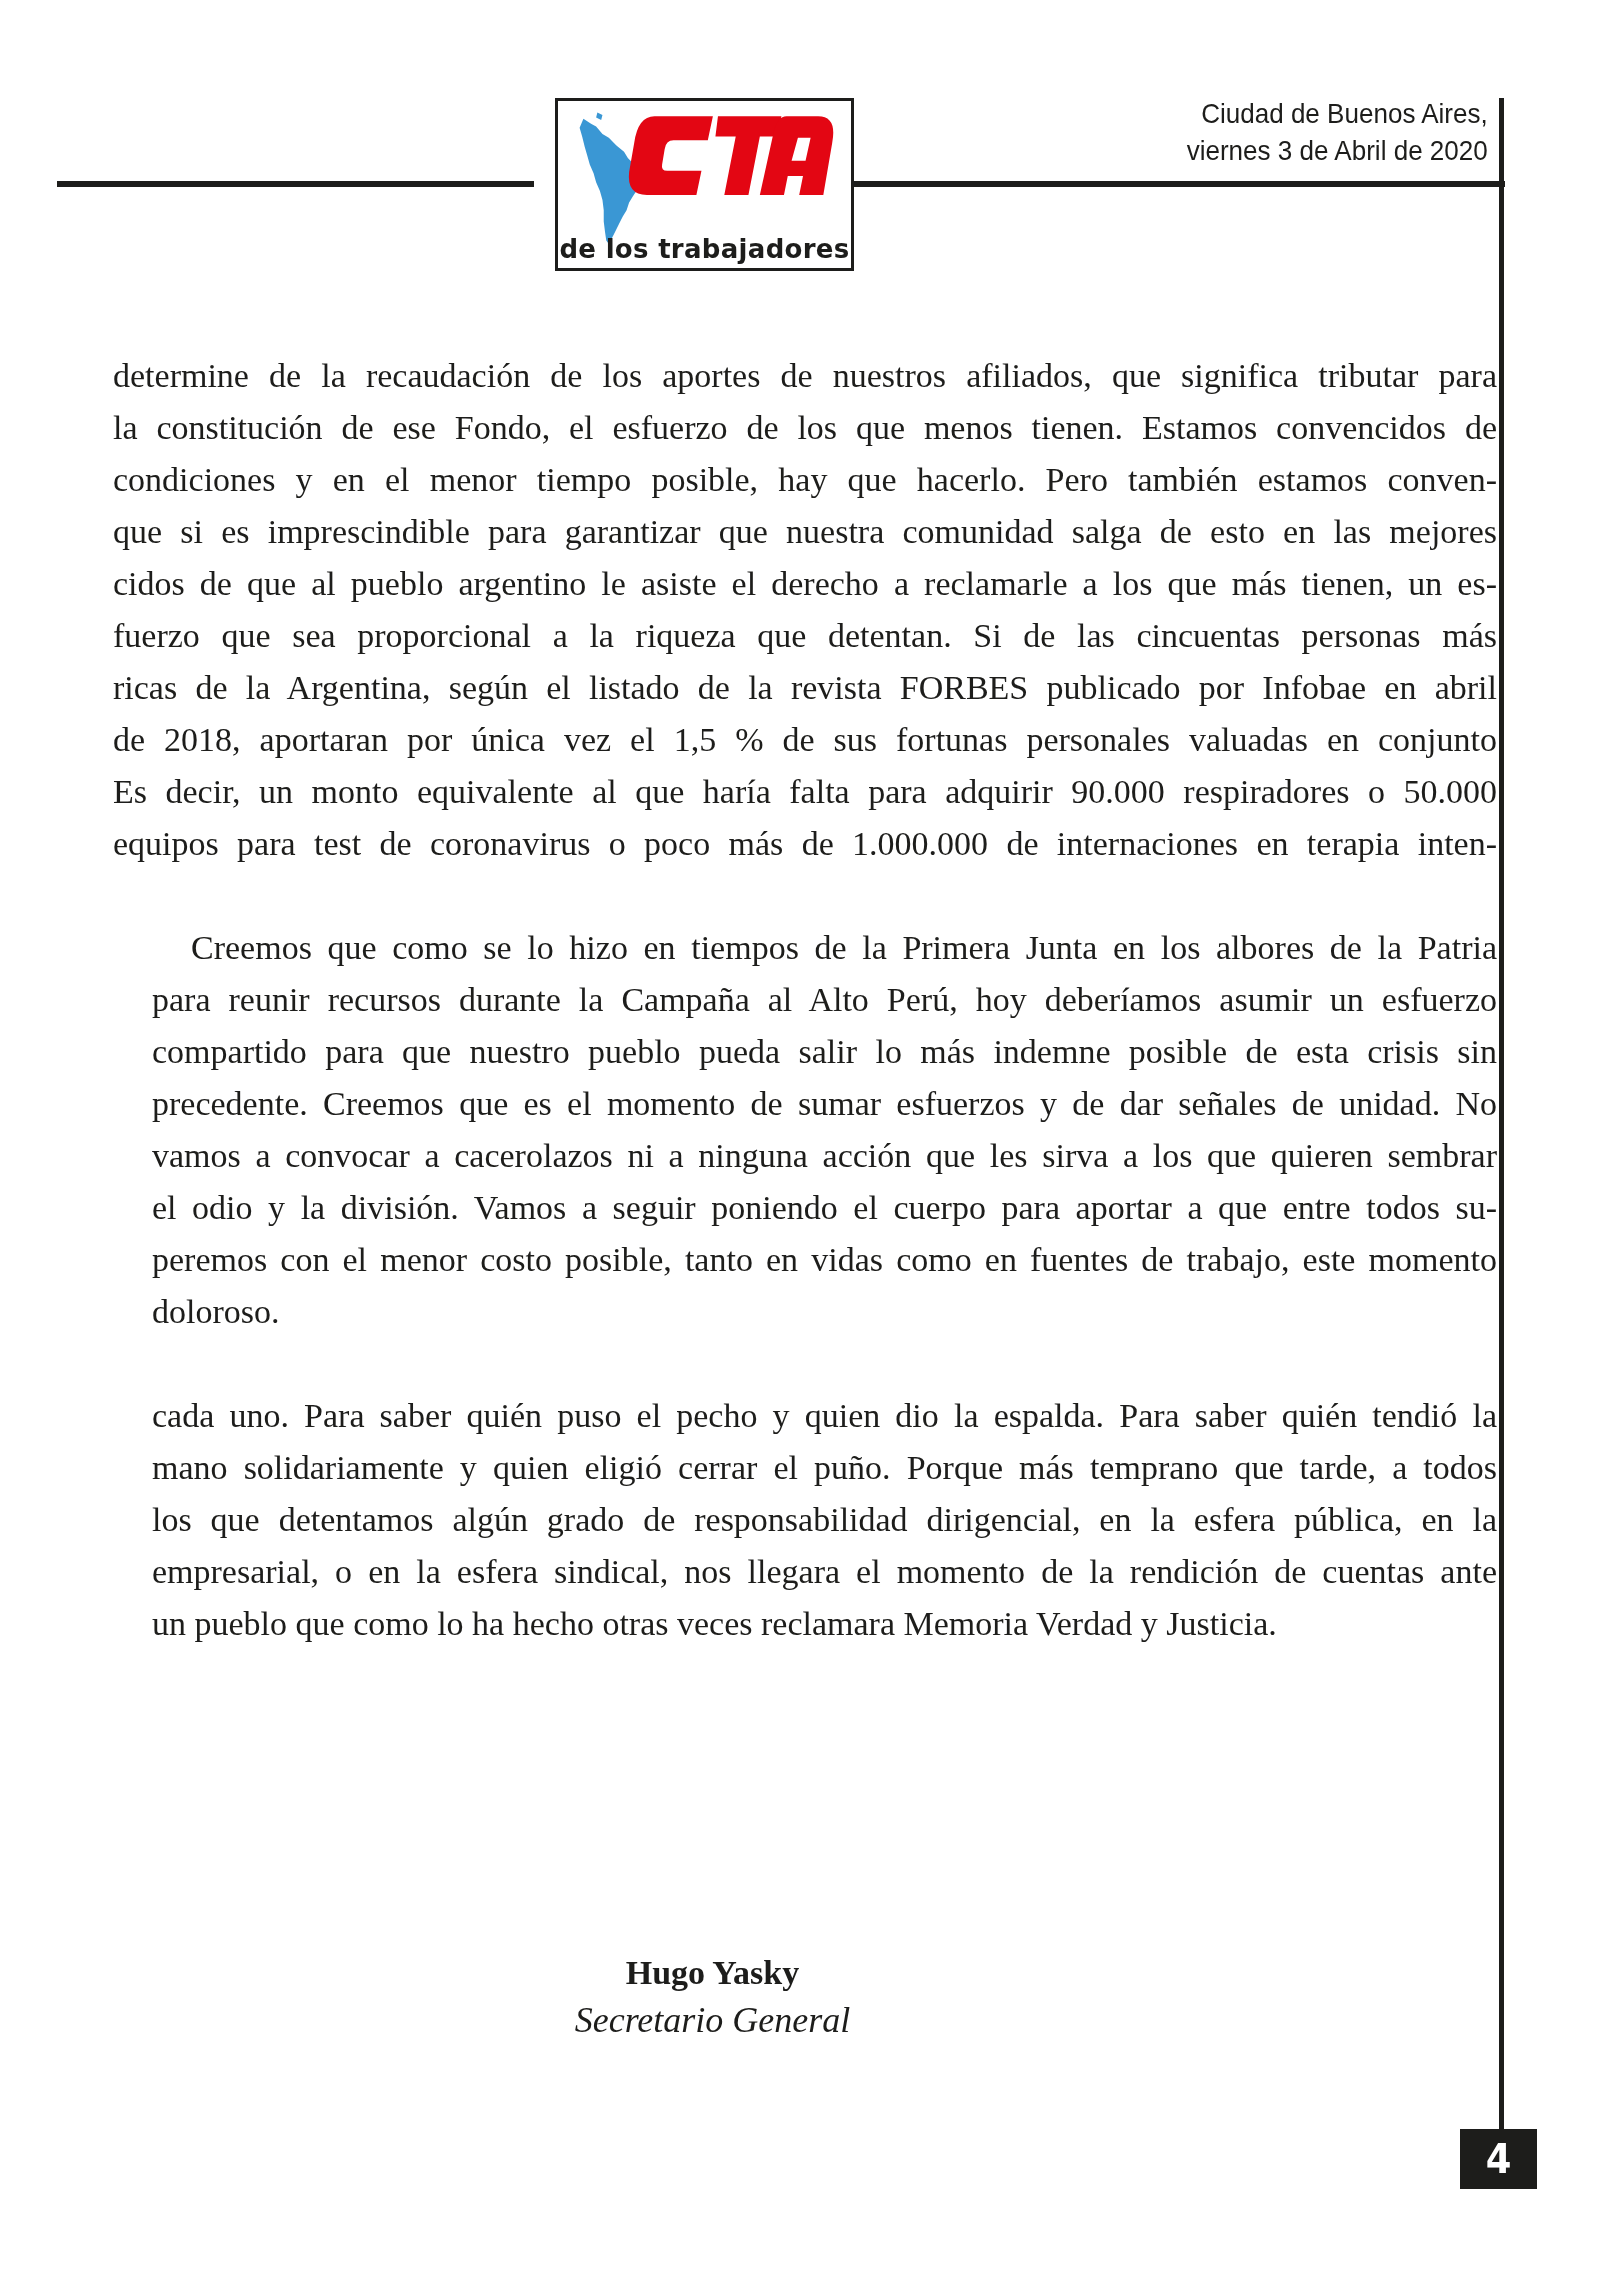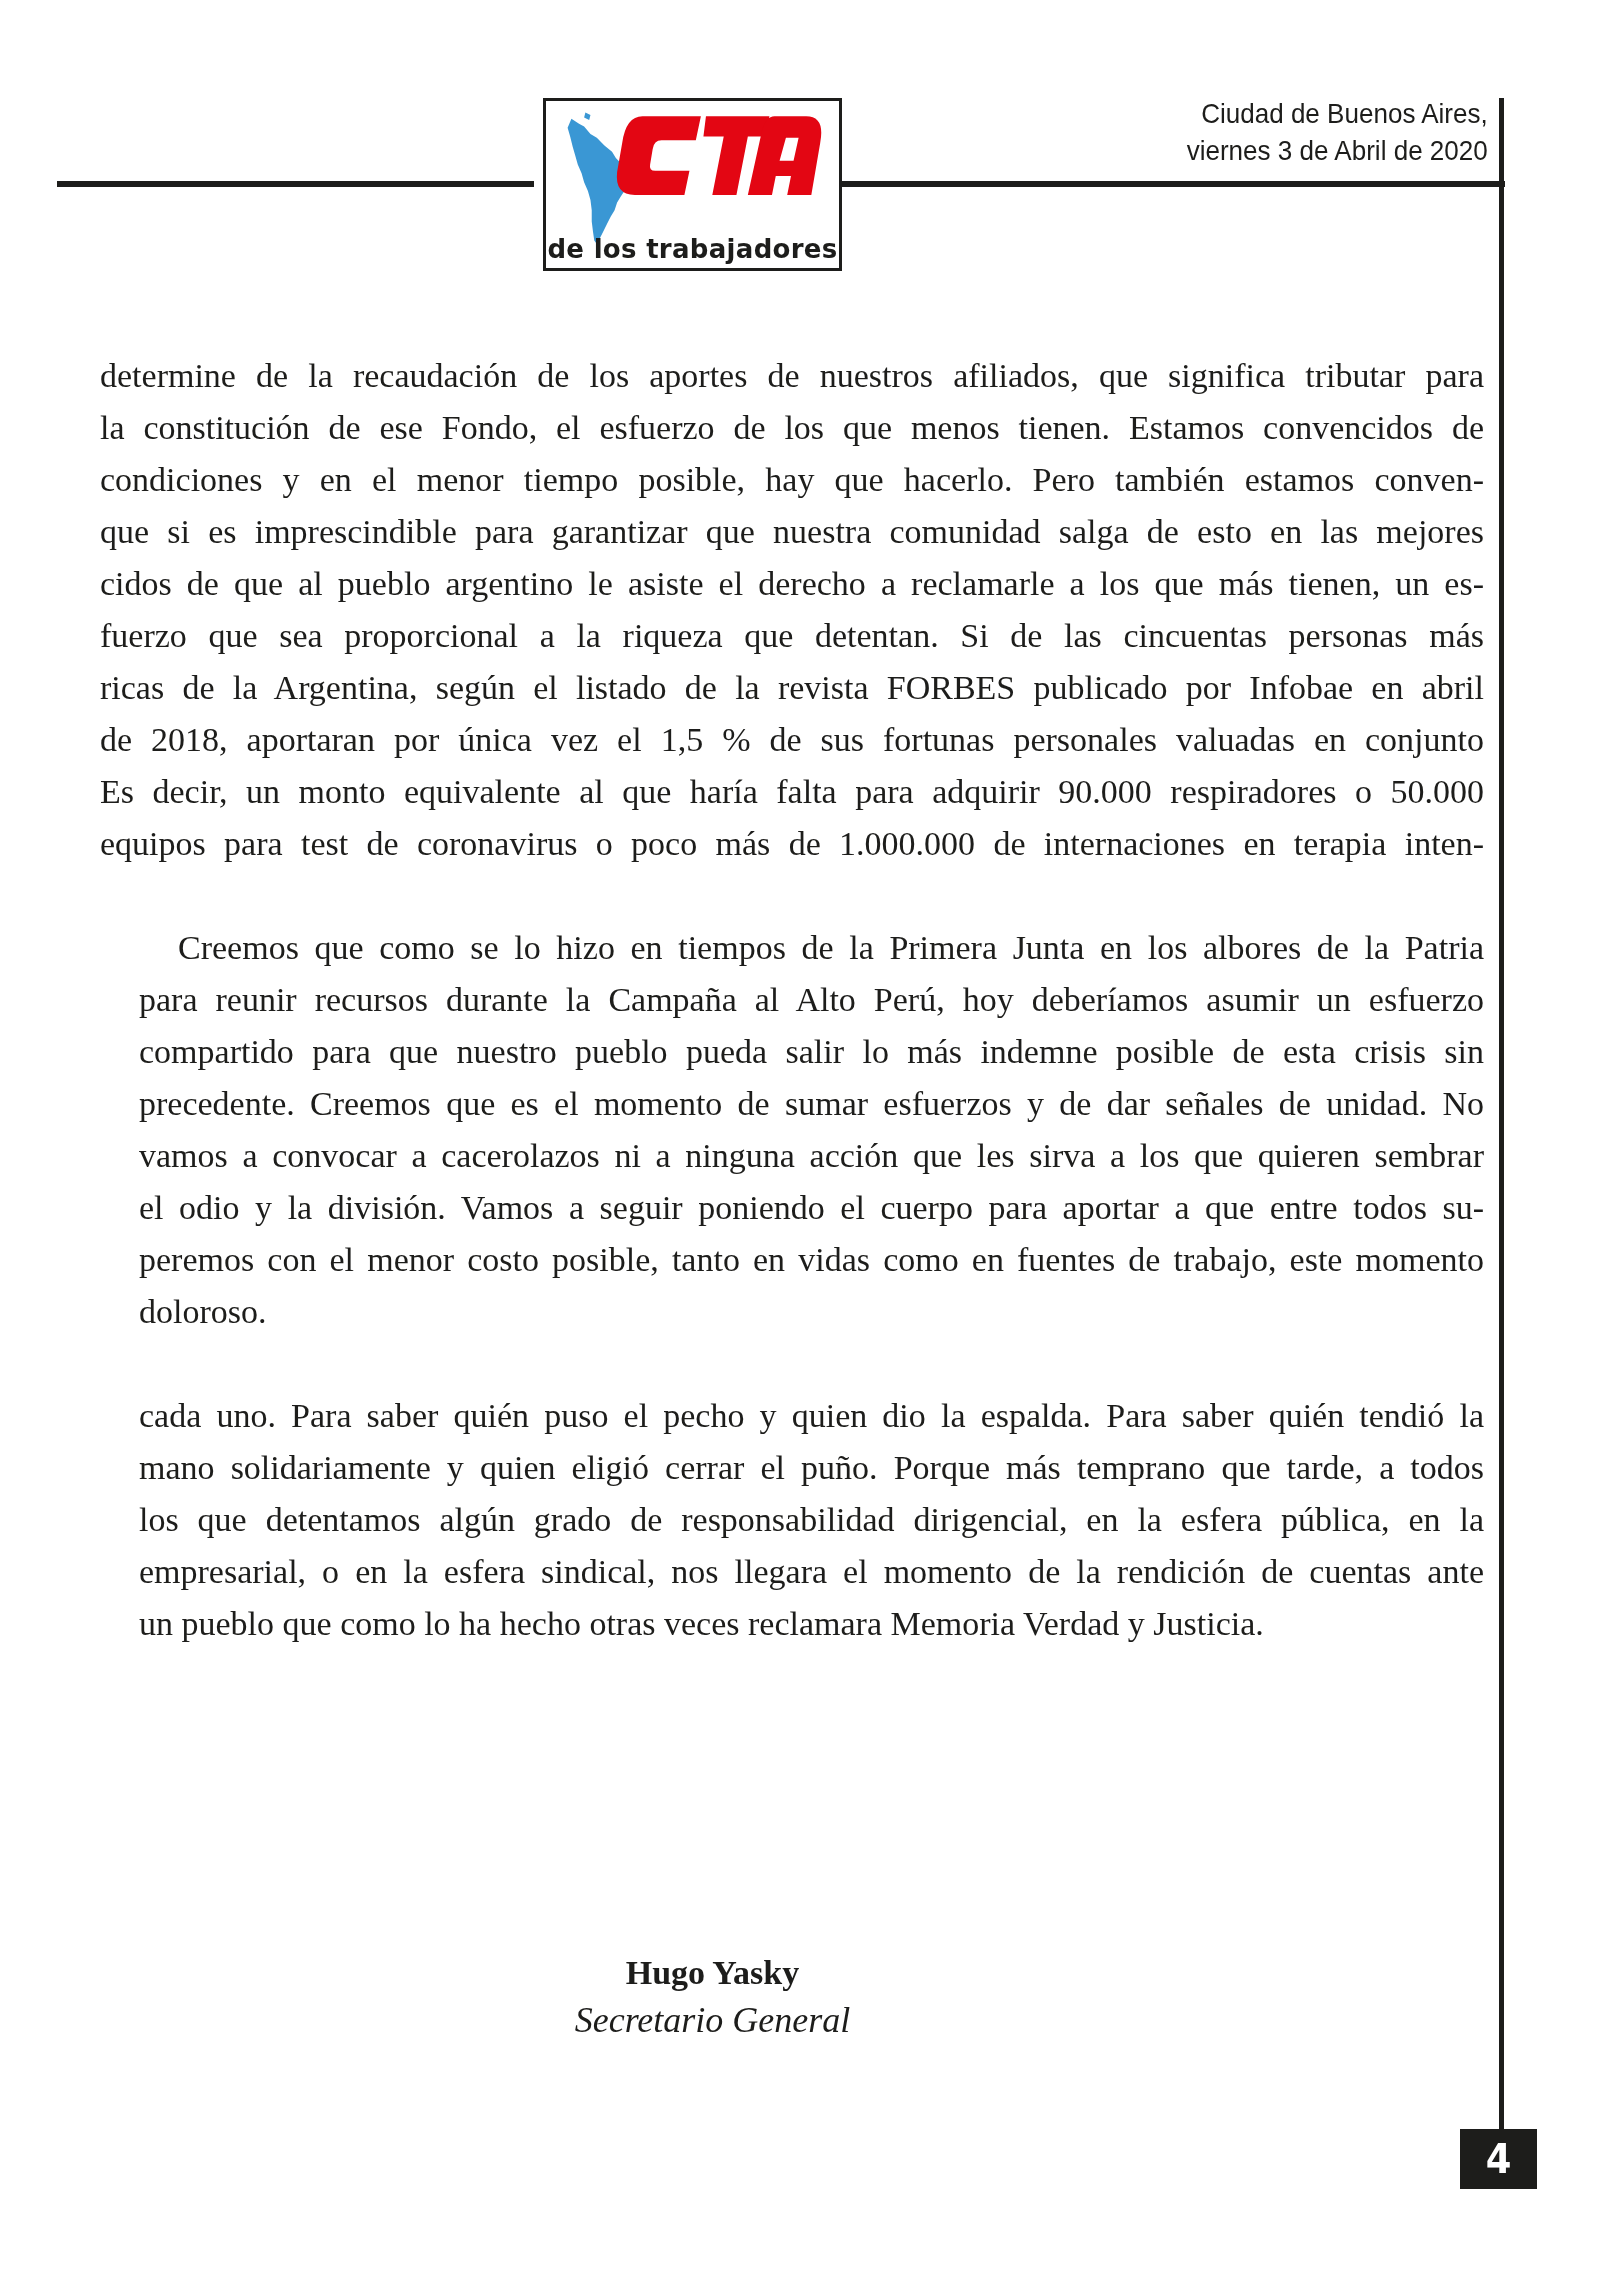--- a/index.html
+++ b/index.html
@@ -1,25 +1,25 @@
 <!DOCTYPE html>
 <html style="font-size:10px"><head>
 <meta charset="utf-8">
 <style>
   html, body { margin: 0; padding: 0; background: #ffffff; }
   body { width: 1621px; height: 2273px; position: relative; overflow: hidden; color: #1d1d1b; }
   .hline { position: absolute; height: 5.7px; background: #1d1d1b; }
   .vline { position: absolute; width: 5px; background: #1d1d1b; }
-  #logo-box { position: absolute; left: 543px; top: 98px; width: 299px; height: 173px; border: 3.8px solid #1d1d1b; background: #fff; box-sizing: border-box; }
+  #logo-box { position: absolute; left: 555px; top: 98px; width: 299px; height: 173px; border: 3.8px solid #1d1d1b; background: #fff; box-sizing: border-box; }
   #logo-box svg { position: absolute; left: 0; top: 0; }
   .logo-sub { position: absolute; left: 0; right: 0; top: 133px; text-align: center;
     font-family: "DejaVu Sans", sans-serif; font-weight: bold; font-size: 26px; letter-spacing: 0.3px; color: #1d1d1b; }
   .place-date { position: absolute; right: 133px; top: 95px; text-align: right;
     font-family: "Liberation Sans", sans-serif; font-size: 28px; line-height: 37px; color: #1d1d1b; transform: scaleX(0.93); transform-origin: right top; }
-  .body-text { position: absolute; left: 100px; top: 350px; width: 1384px;
+  .body-text { position: absolute; left: 113px; top: 350px; width: 1384px;
     font-family: "Liberation Serif", serif; font-size: 34px; line-height: 52px; color: #1d1d1b; }
   .para { margin: 0 0 52px 0; text-align: justify; text-align-last: left; }
   .para.indent { text-indent: 39px; margin-top: 8px; }
   .line { display: block; text-align: justify; text-align-last: justify; white-space: nowrap; overflow: visible; }
   .line.last { text-align-last: left; }
   .sig { position: absolute; left: 0; right: 0; text-align: center; font-family: "Liberation Serif", serif; color: #1d1d1b; }
   .sig-name { top: 1954px; width: 1621px; left: -98px; font-size: 34px; font-weight: bold; }
   .sig-title { top: 1999px; width: 1621px; left: -98px; font-size: 36px; font-style: italic; }
   .page-num { position: absolute; left: 1460px; top: 2129px; width: 77px; height: 60px; background: #1d1d1b; color: #fff;
     font-family: "DejaVu Sans Condensed", "DejaVu Sans", sans-serif; font-weight: bold; font-size: 41px; text-align: center; line-height: 60px; }

